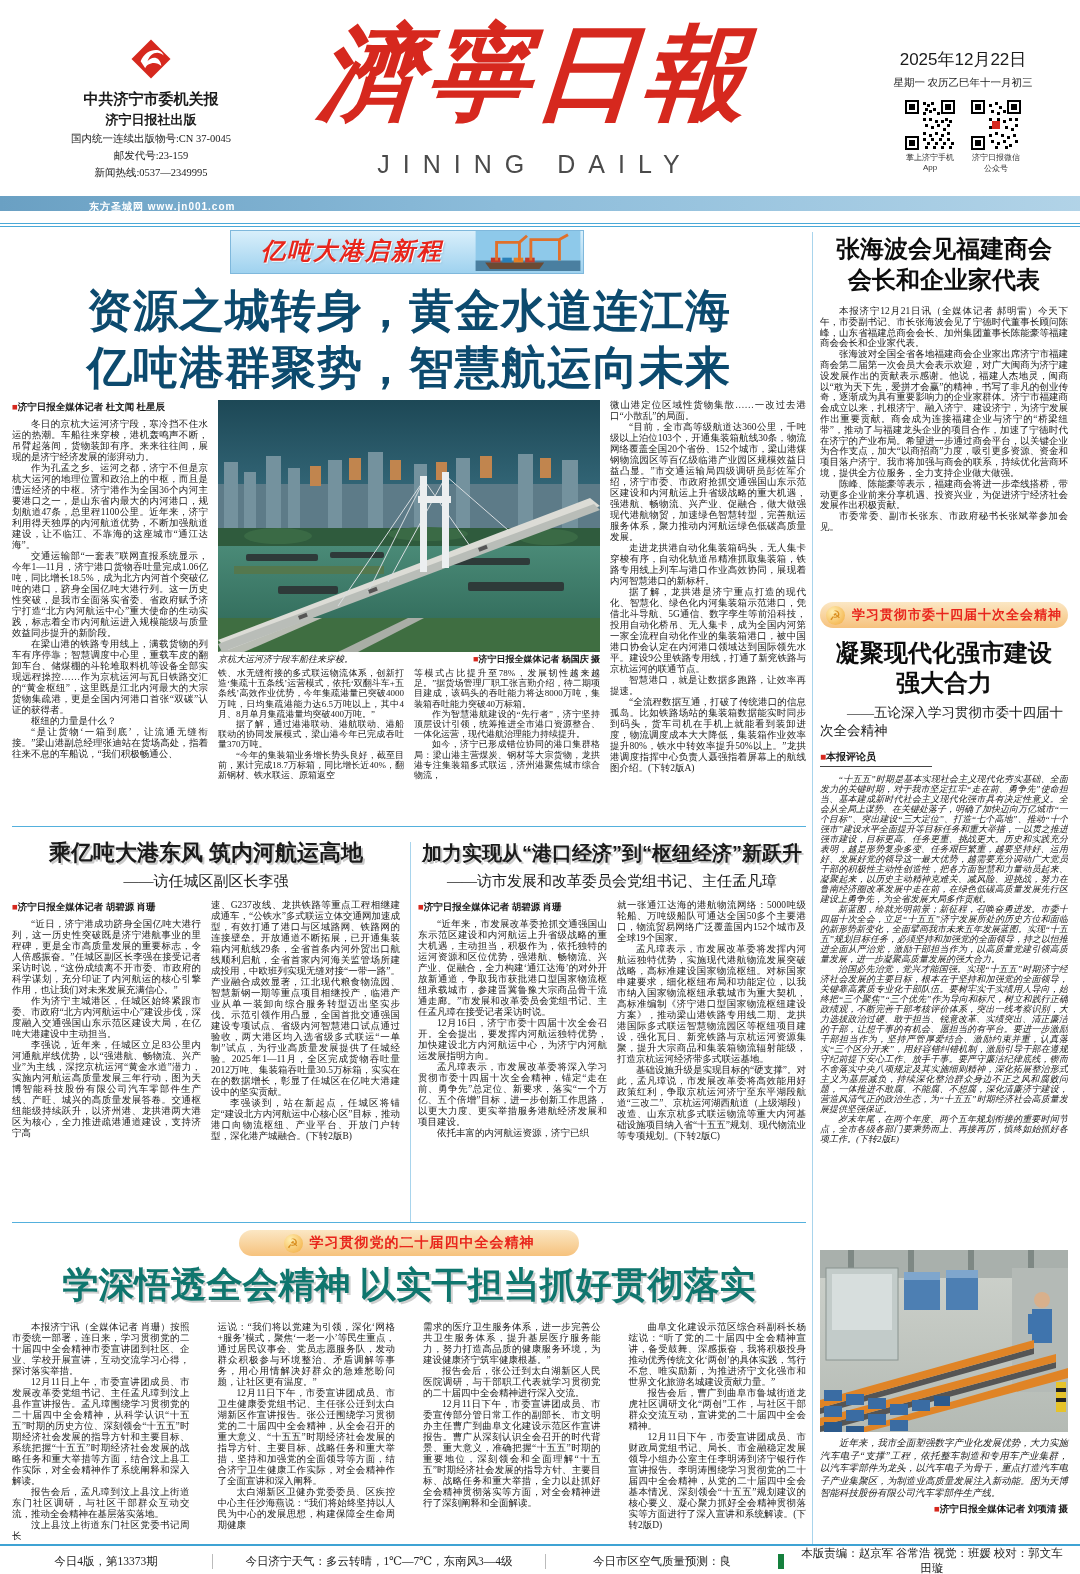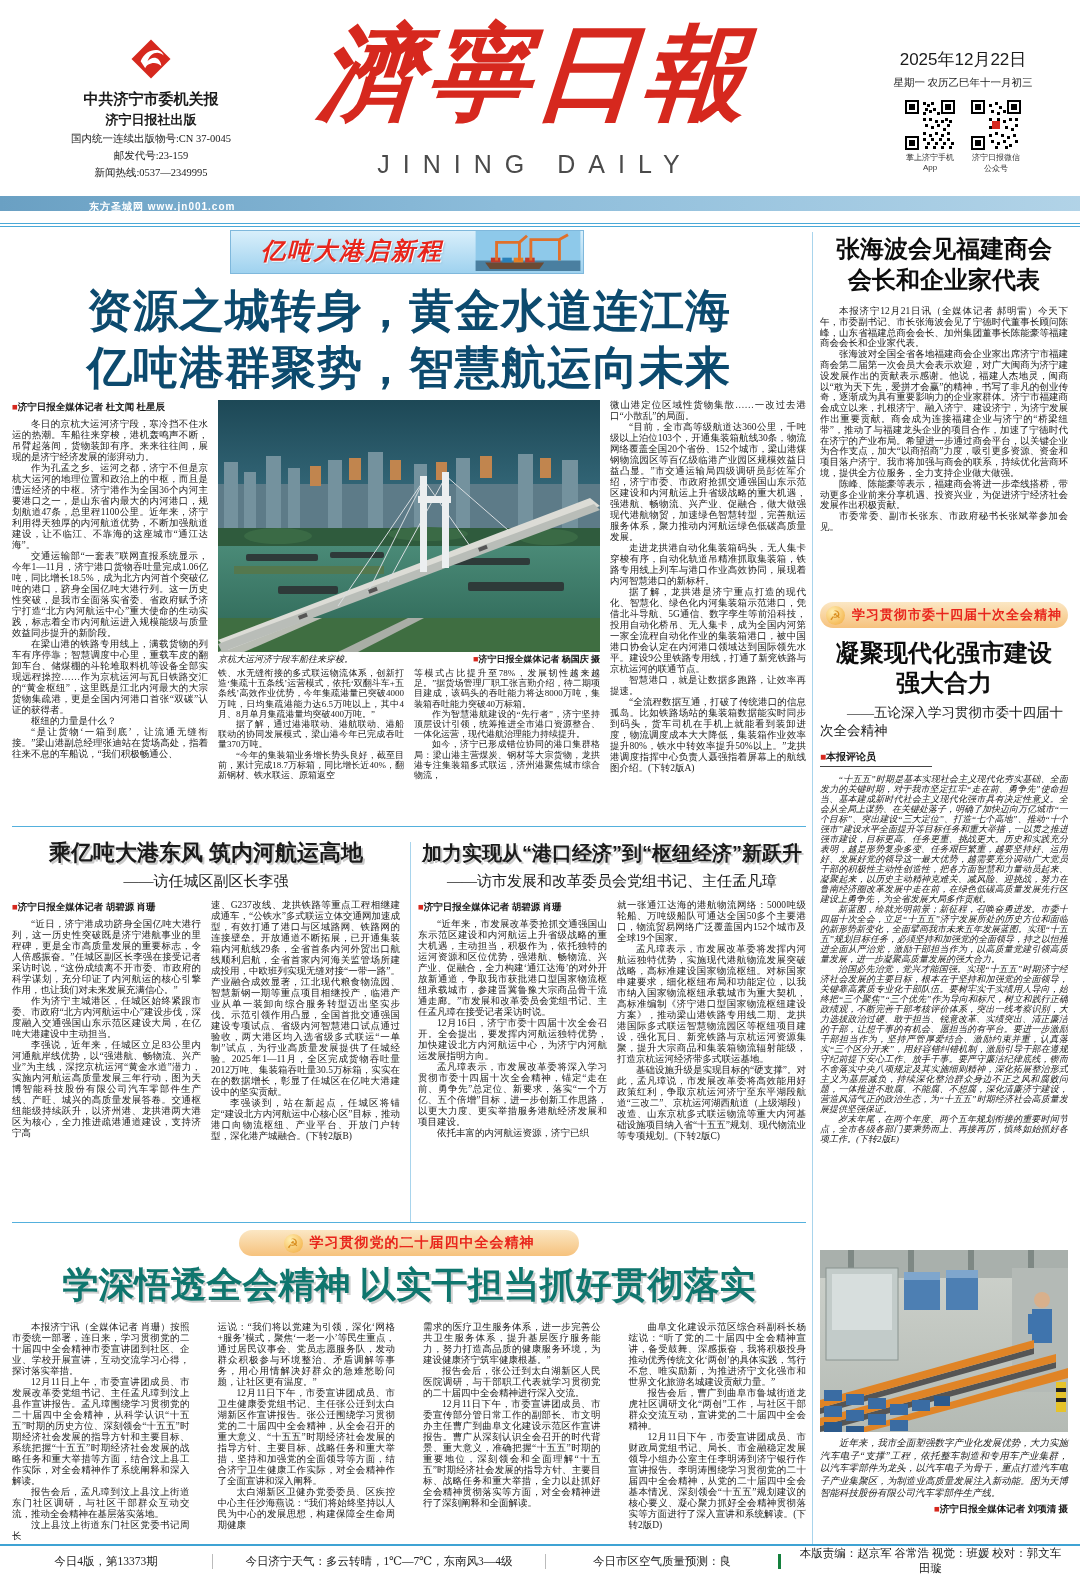--- a/index.html
+++ b/index.html
@@ -93,21 +93,21 @@
   .ed-body{margin-top:7px;height:468px;overflow:hidden;font-style:italic;font-size:9px;line-height:10px;text-align:justify;}
   .r-photo{margin-top:8px;}
   .r-photo svg{display:block;}
   .r-cap{font-style:italic;font-size:9.5px;line-height:12.5px;margin-top:5px;text-align:justify;text-indent:2em;}
   .r-credit{font-size:9.5px;text-align:right;margin-top:3px;font-weight:bold;}
 
   
   #footer{position:absolute;left:0;top:1548px;width:1080px;height:26px;display:flex;
     align-items:center;font-size:11.5px;color:#222;}
   .fc{padding:0 16px;text-align:center;}
-  .fc1{width:180px;} .fc2{width:300px;} .fc3{width:200px;border-left:1px solid #bbb;border-right:3px solid #15803d;} .fc4{flex:1;}
+  .fc1{width:180px;} .fc2{width:300px;} .fc3{width:200px;border-left:1px solid #bbb;border-right:6px solid #15803d;} .fc4{flex:1;}
   .fc2{border-left:1px solid #bbb;}
 </style>
 </head>
 <body>
 
 <div id="page">
 
   <div class="mast-left">
     <svg width="46" height="46" viewBox="0 0 40 40">
       <rect x="8" y="8" width="24" height="24" fill="#d6281e" transform="rotate(45 20 20)"></rect>

